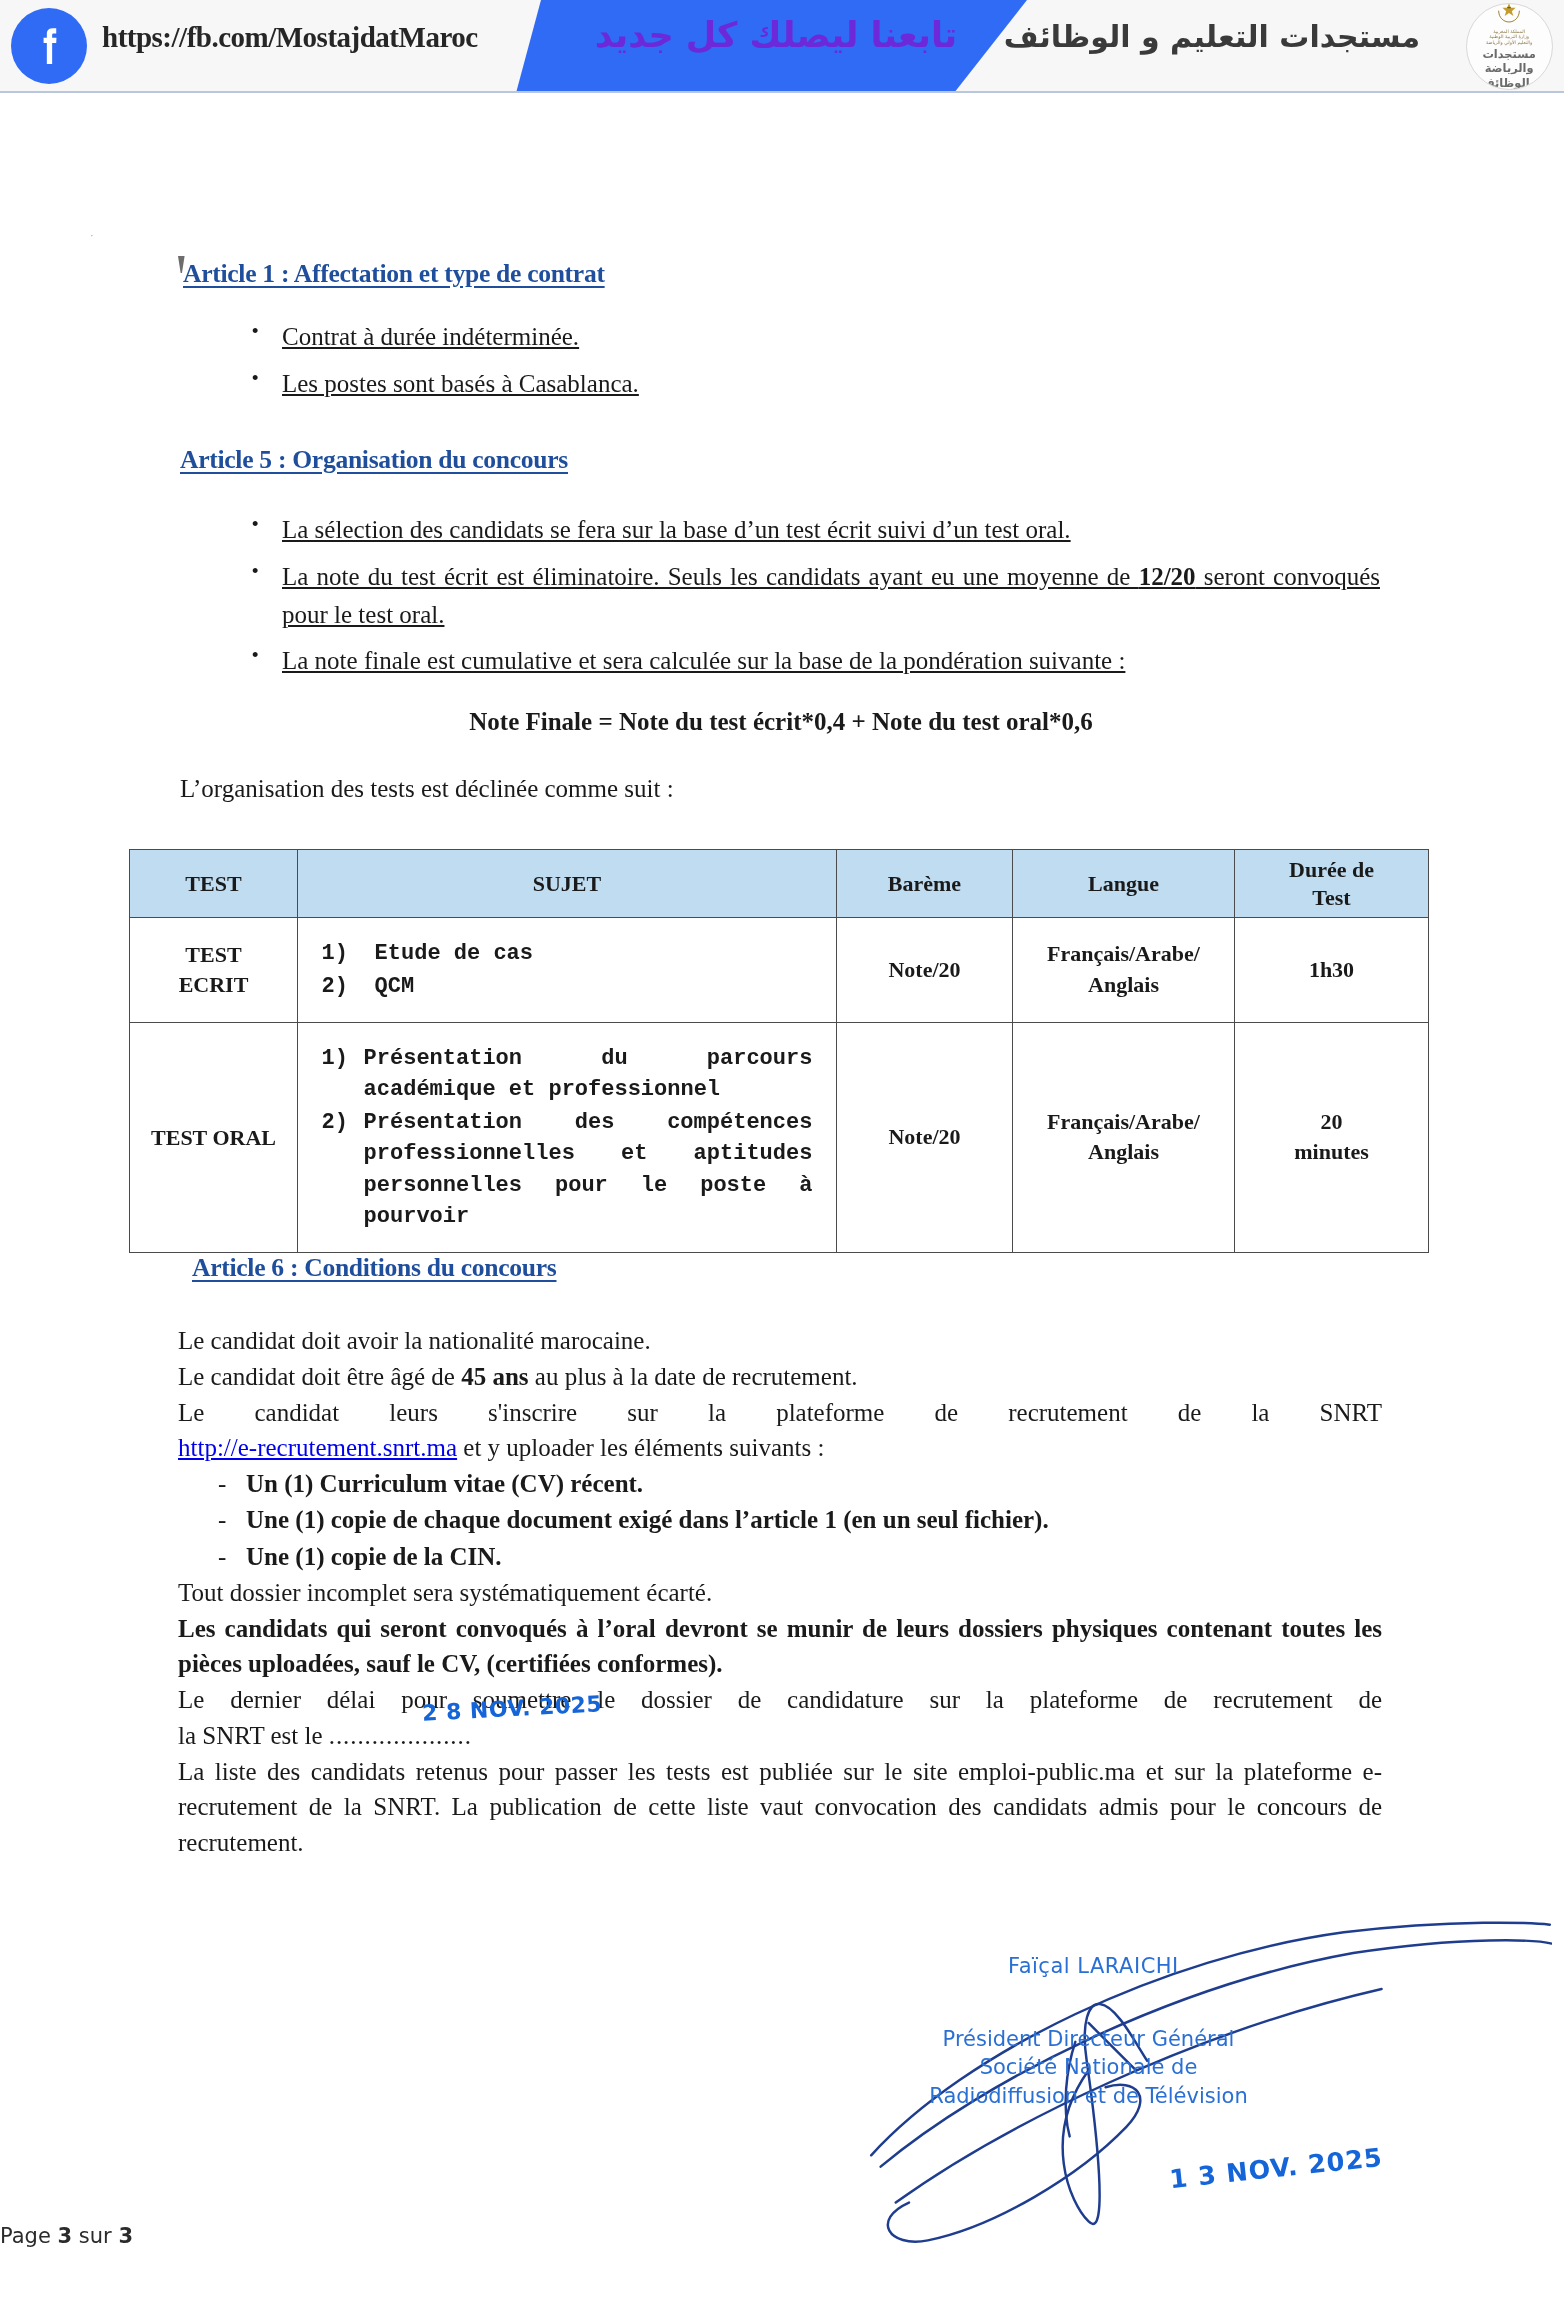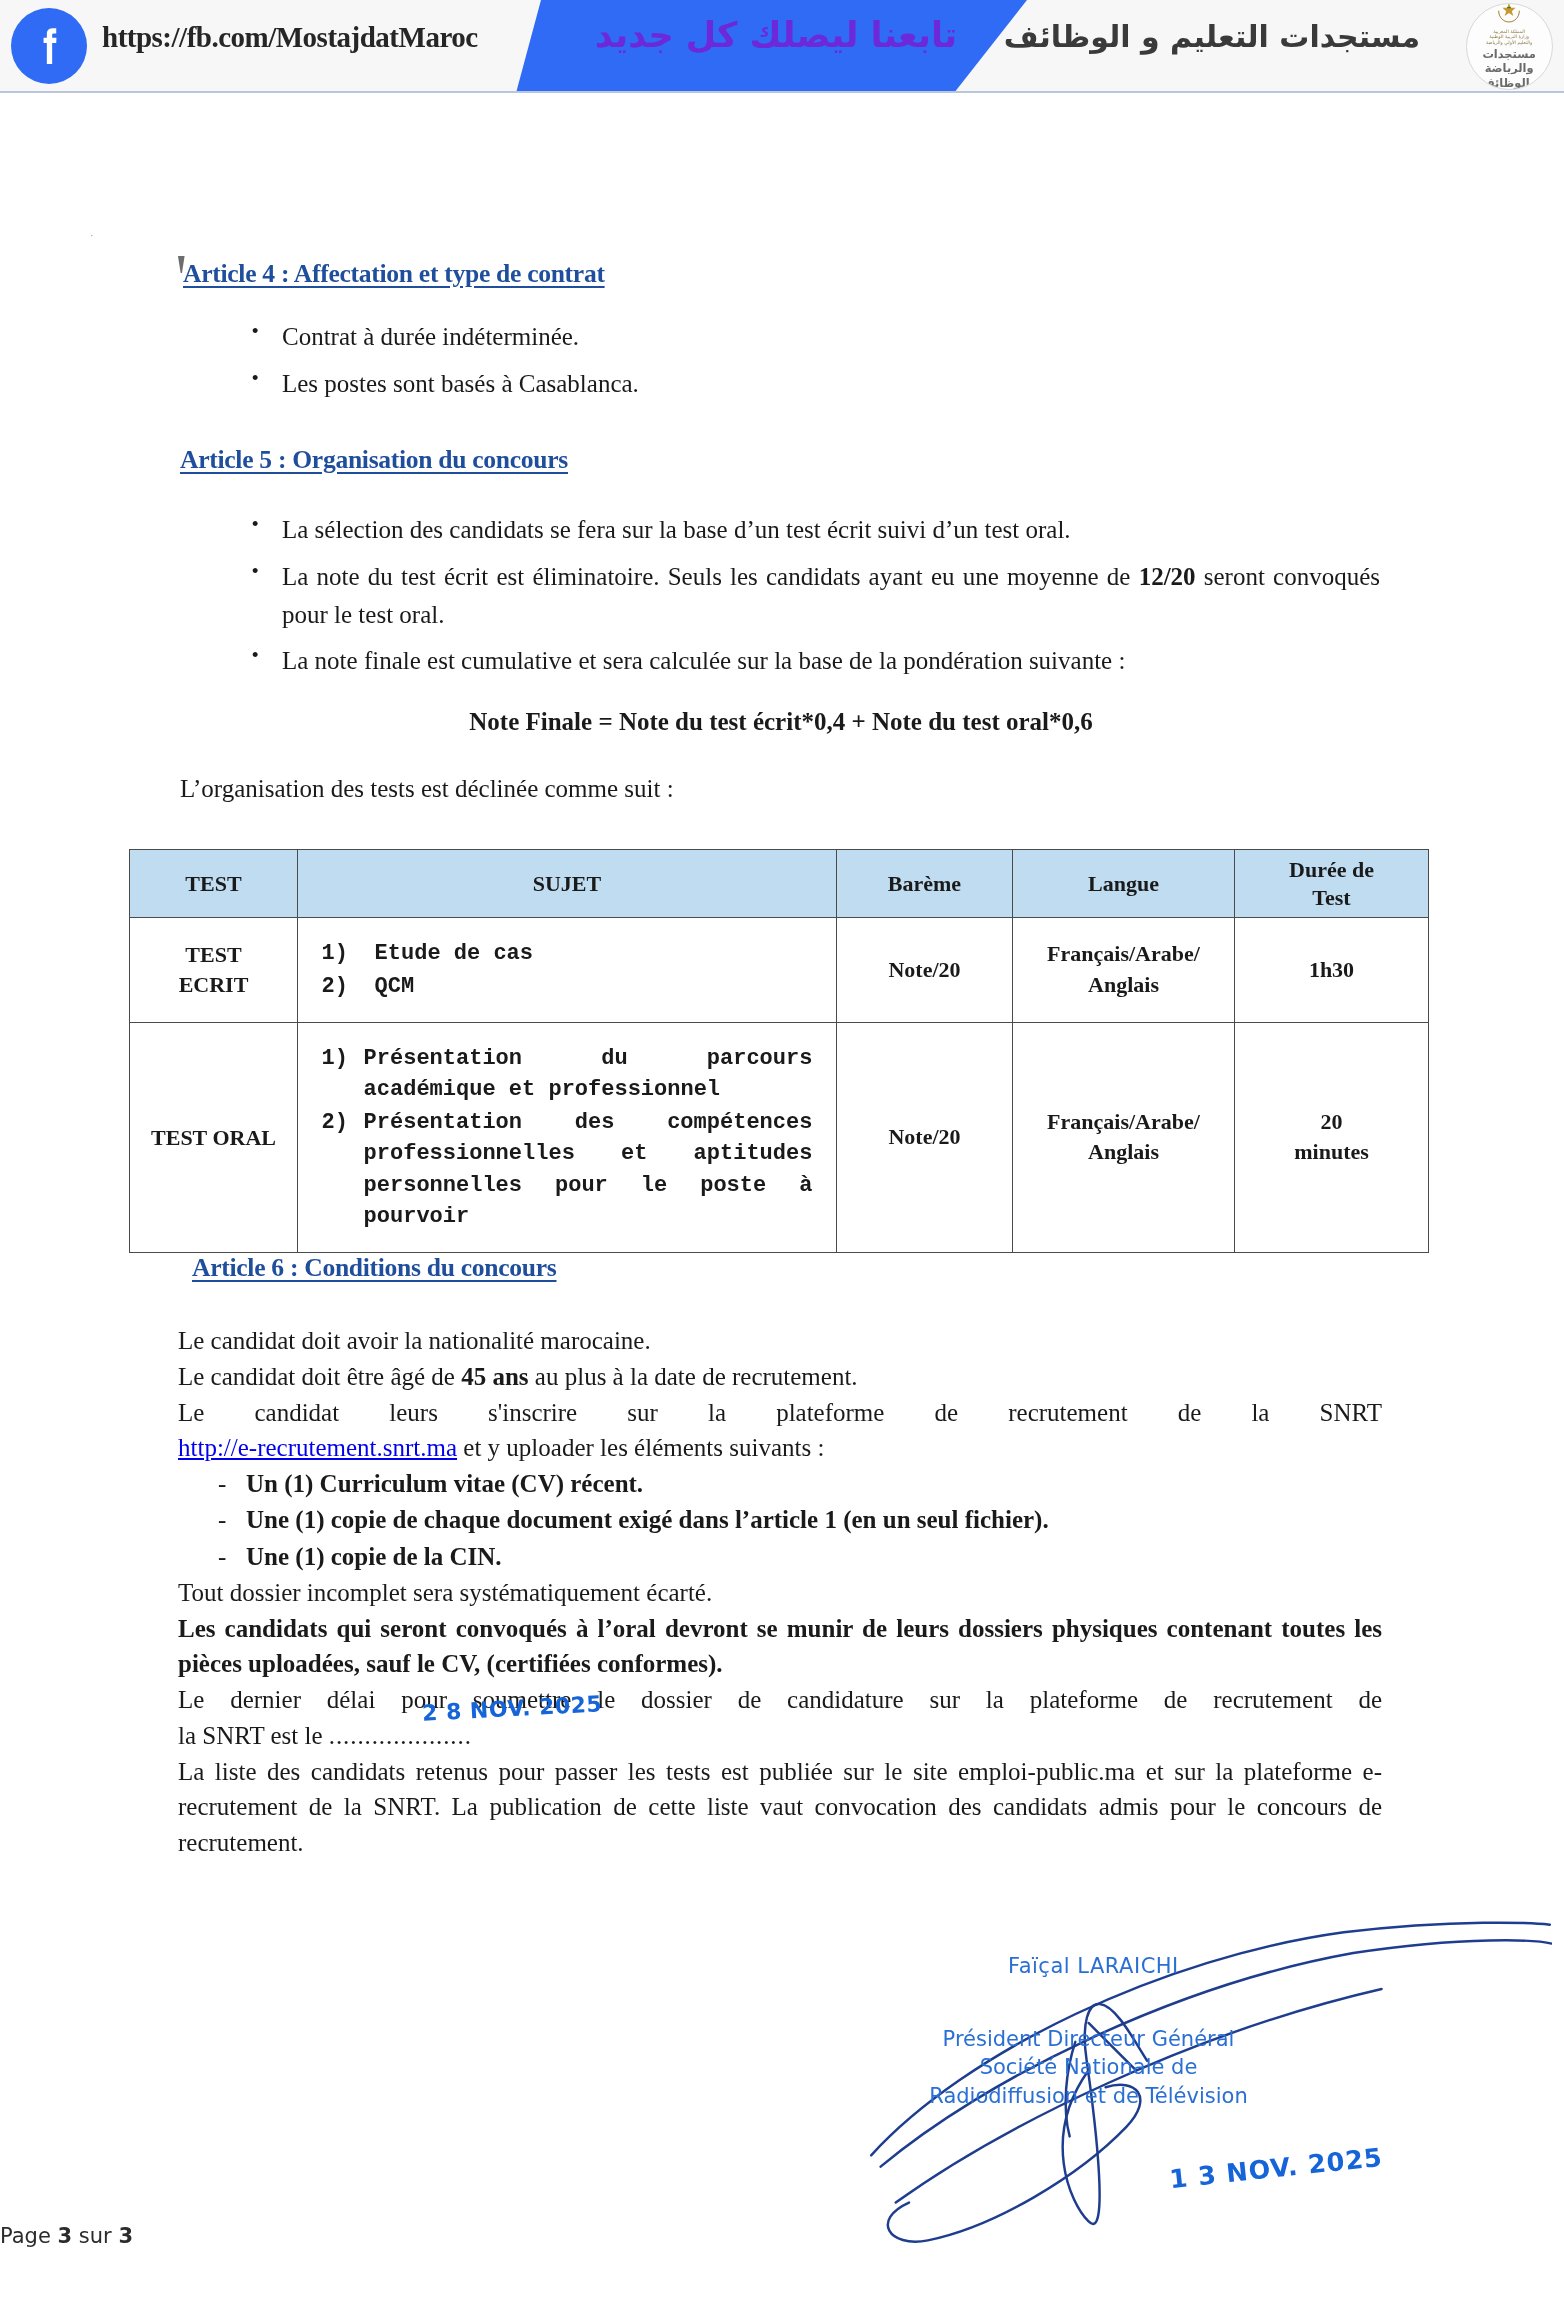--- a/index.html
+++ b/index.html
@@ -174,20 +174,21 @@
     padding: 0;
     list-style: none;
     font-size: 25px;
     line-height: 1.52;
   }
   ul.bullets li {
     position: relative;
     padding-left: 38px;
     margin-bottom: 8.5px;
     text-align: justify;
+    text-decoration: underline;
   }
   ul.bullets li::before {
     content: "\2022";
     position: absolute;
     left: 7.6px;
     top: -1.9px;
     font-size: 21px;
     color: #1a1a1a;
   }
 
@@ -409,21 +410,21 @@
   </div>
 
   <div class="banner-rule"></div>
 </div>
 
 <div class="page">
 
   <div class="speck">·</div>
   <div class="art4-pin"></div>
 
-  <h2 class="article" id="art4">Article 4 : Affectation et type de contrat</h2>
+  <h2 class="article" id="art4">Article 1 : Affectation et type de contrat</h2>
 
   <ul class="bullets" id="b4">
     <li>Contrat à durée indéterminée.</li>
     <li>Les postes sont basés à Casablanca.</li>
   </ul>
 
   <h2 class="article" id="art5">Article 5 : Organisation du concours</h2>
 
   <ul class="bullets" id="b5">
     <li>La sélection des candidats se fera sur la base d’un test écrit suivi d’un test oral.</li>

